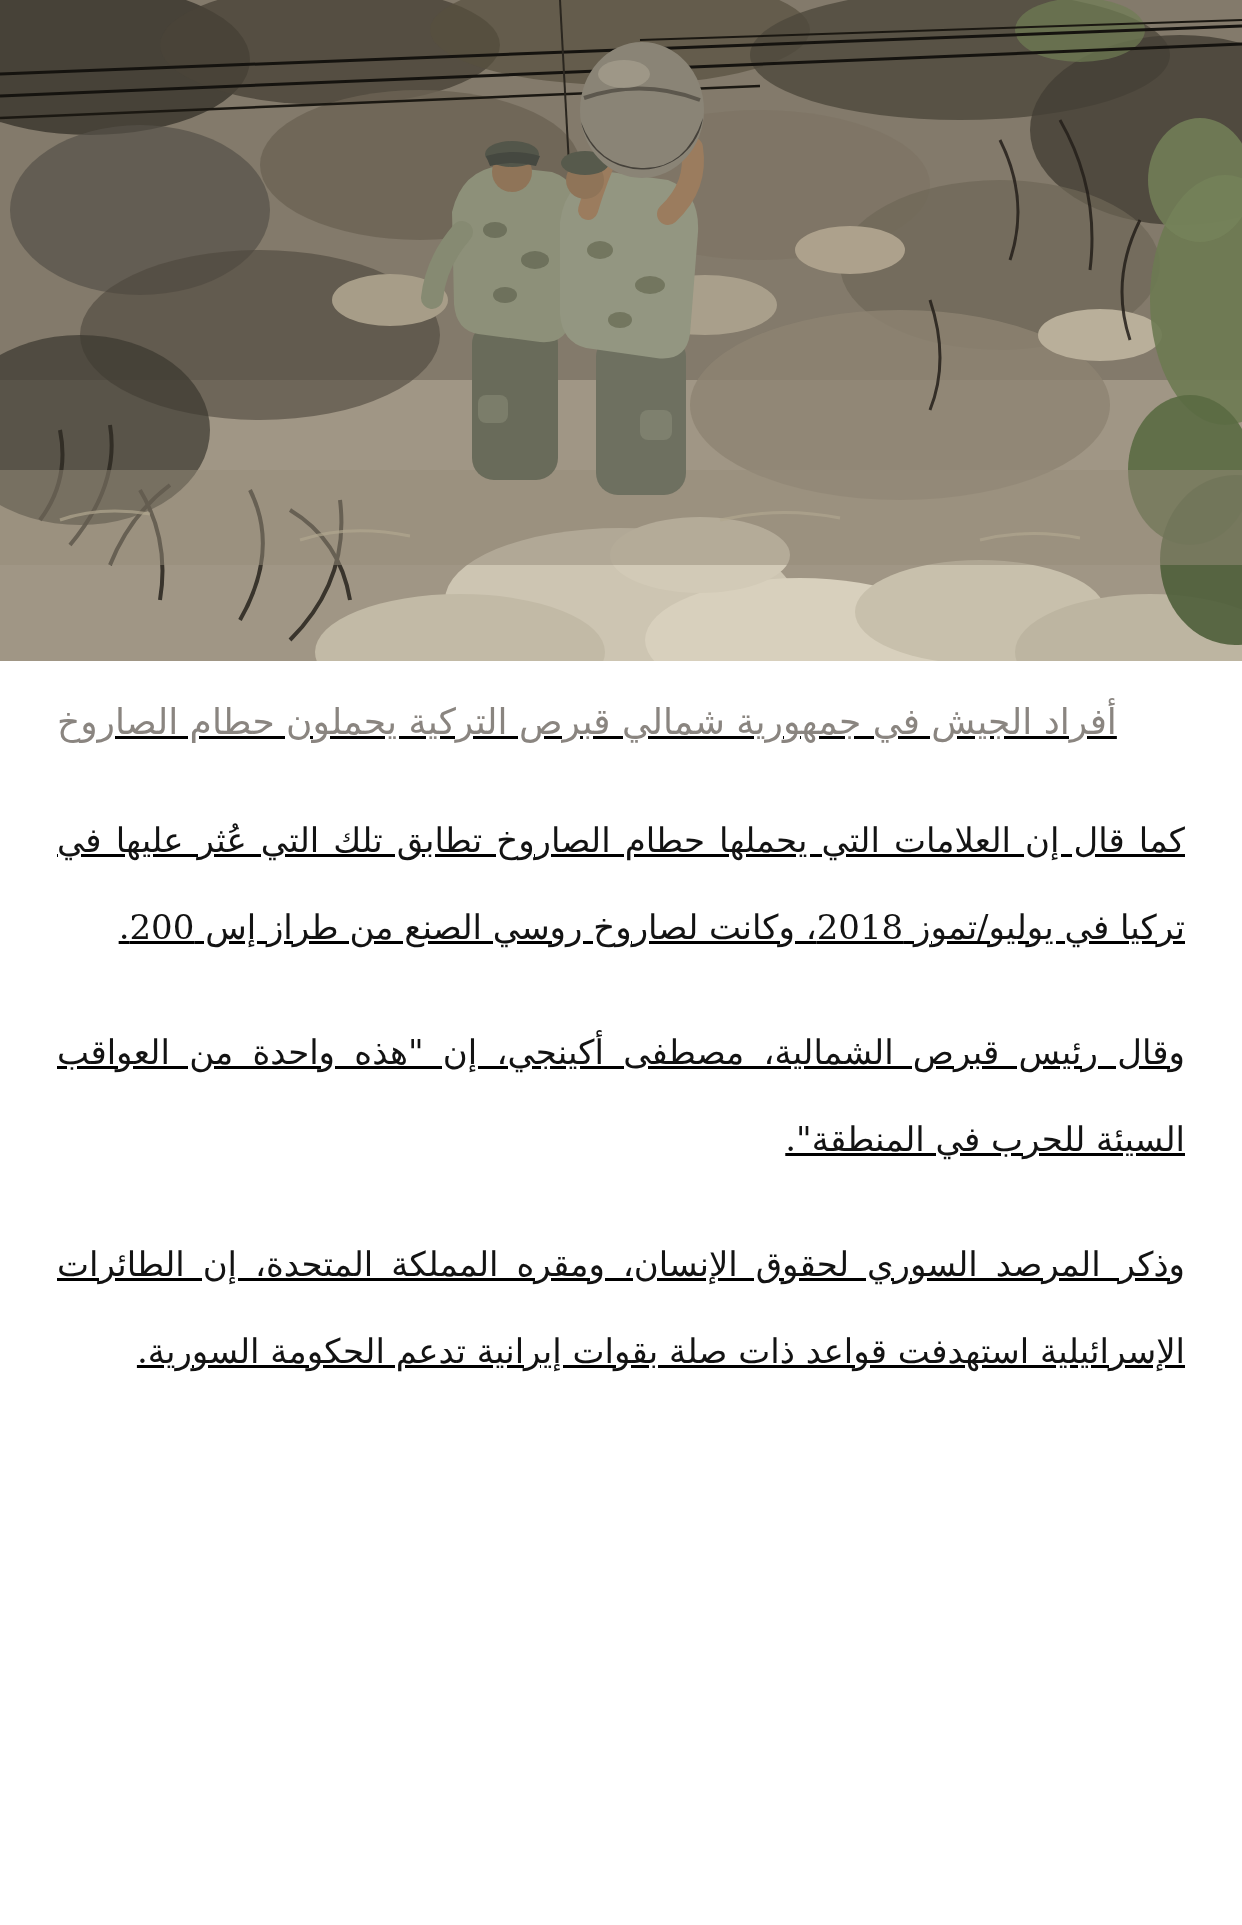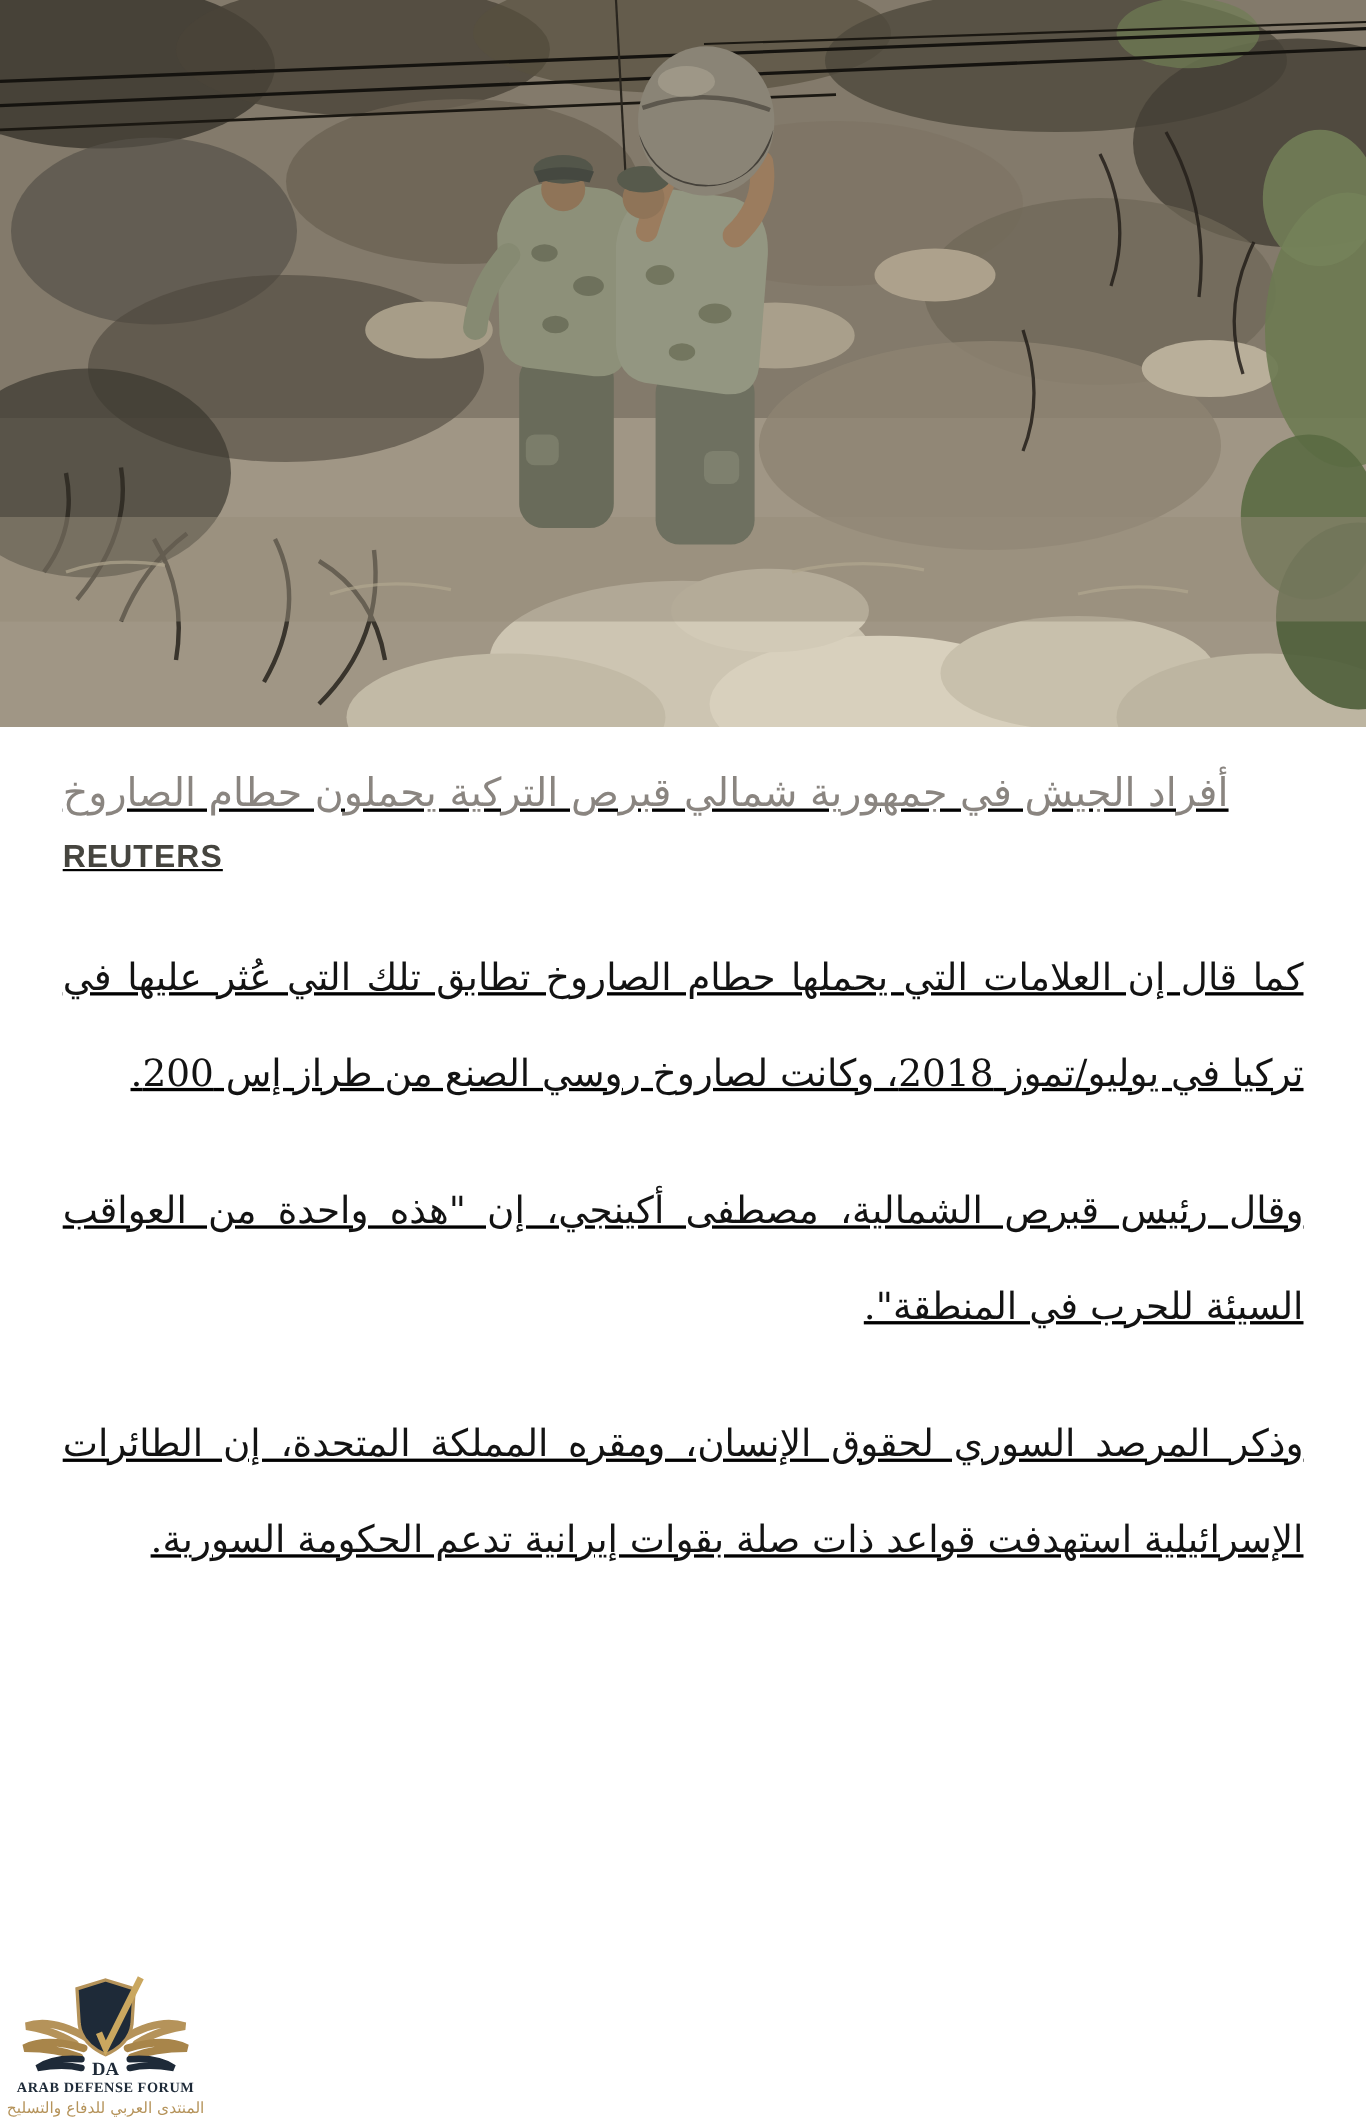--- a/index.html
+++ b/index.html
@@ -175,44 +175,22 @@
         <ellipse cx="642" cy="110" rx="62" ry="68" fill="#8a8476"></ellipse>
         <path d="M581 122 a62 60 0 0 0 122 -4 q-18 52 -62 50 q-44 -2 -60 -46 z" fill="#45413a"></path>
         <path d="M584 98 q58 -20 116 2" stroke="#5c574d" stroke-width="4" fill="none"></path>
         <ellipse cx="624" cy="74" rx="26" ry="14" fill="#a39c8c" opacity="0.8"></ellipse>
       </g>
     </svg>
   </figure>
 
   <div class="caption-wrap">
     <p class="caption">أفراد الجيش في جمهورية شمالي قبرص التركية يحملون حطام الصاروخ</p>
-    <p class="credit">REUTERS</p>
   </div>
 
   <article class="article-body">
     <p>كما قال إن العلامات التي يحملها حطام الصاروخ تطابق تلك التي عُثر عليها في تركيا في يوليو/تموز 2018، وكانت لصاروخ روسي الصنع من طراز إس 200.</p>
     <p>وقال رئيس قبرص الشمالية، مصطفى أكينجي، إن "هذه واحدة من العواقب السيئة للحرب في المنطقة".</p>
     <p>وذكر المرصد السوري لحقوق الإنسان، ومقره المملكة المتحدة، إن الطائرات الإسرائيلية استهدفت قواعد ذات صلة بقوات إيرانية تدعم الحكومة السورية.</p>
   </article>
 
-  <div class="watermark">
-    <svg width="160" height="94" viewBox="0 0 160 94">
-
-      <g fill="none" stroke-linecap="round">
-        <path d="M62 56 Q30 38 8 46 Q34 50 52 62" stroke="#b5935a" stroke-width="7"></path>
-        <path d="M60 66 Q26 56 6 66 Q36 66 56 74" stroke="#a8854a" stroke-width="7"></path>
-        <path d="M58 76 Q32 74 18 84 Q42 80 58 84" stroke="#1e2a38" stroke-width="6"></path>
-
-        <path d="M98 56 Q130 38 152 46 Q126 50 108 62" stroke="#b5935a" stroke-width="7"></path>
-        <path d="M100 66 Q134 56 154 66 Q124 66 104 74" stroke="#a8854a" stroke-width="7"></path>
-        <path d="M102 76 Q128 74 142 84 Q118 80 102 84" stroke="#1e2a38" stroke-width="6"></path>
-      </g>
-
-      <path d="M80 4 L106 12 L104 44 Q102 62 80 72 Q58 62 56 44 L54 12 Z" fill="#1e2a38" stroke="#b5935a" stroke-width="3"></path>
-      <path d="M112 2 L80 66 L74 52" stroke="#caa75f" stroke-width="6" fill="none"></path>
-
-      <text x="80" y="90" text-anchor="middle" font-family="Liberation Serif, serif" font-size="17" font-weight="bold" fill="#1e2a38">DA</text>
-    </svg>
-    <div class="wm-title">ARAB DEFENSE FORUM</div>
-    <div class="wm-subtitle">المنتدى العربي للدفاع والتسليح</div>
-  </div>
 
 </div>
 
 </body></html>

